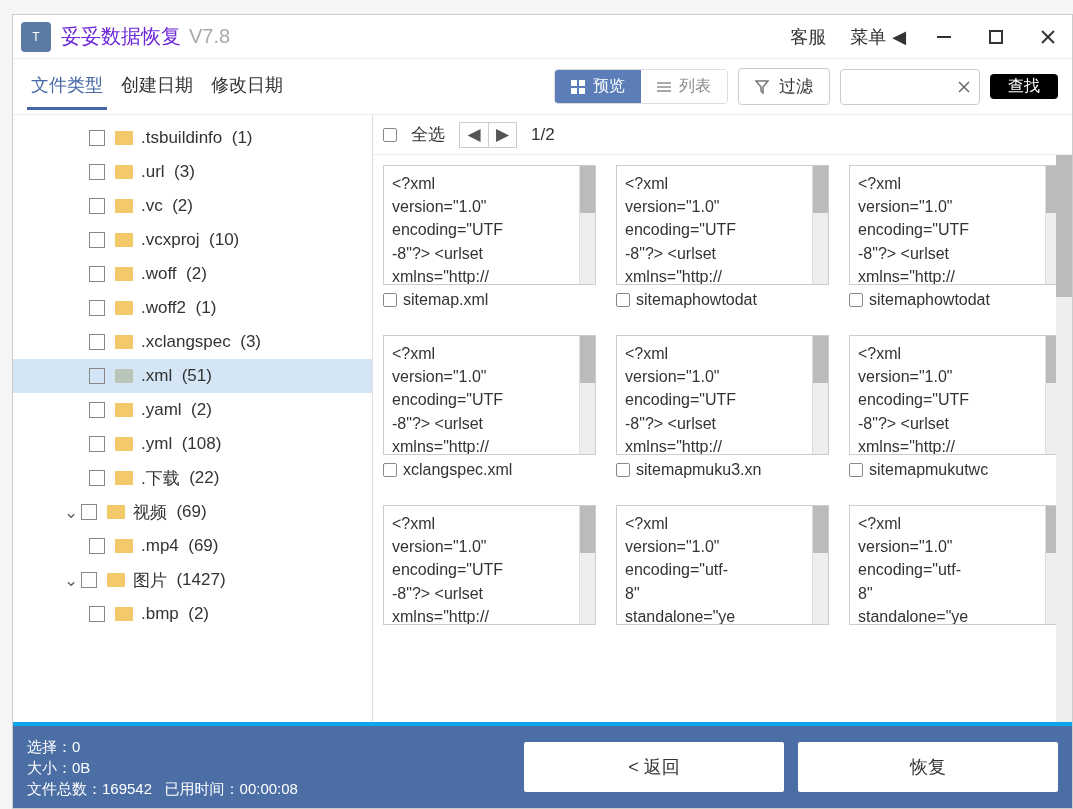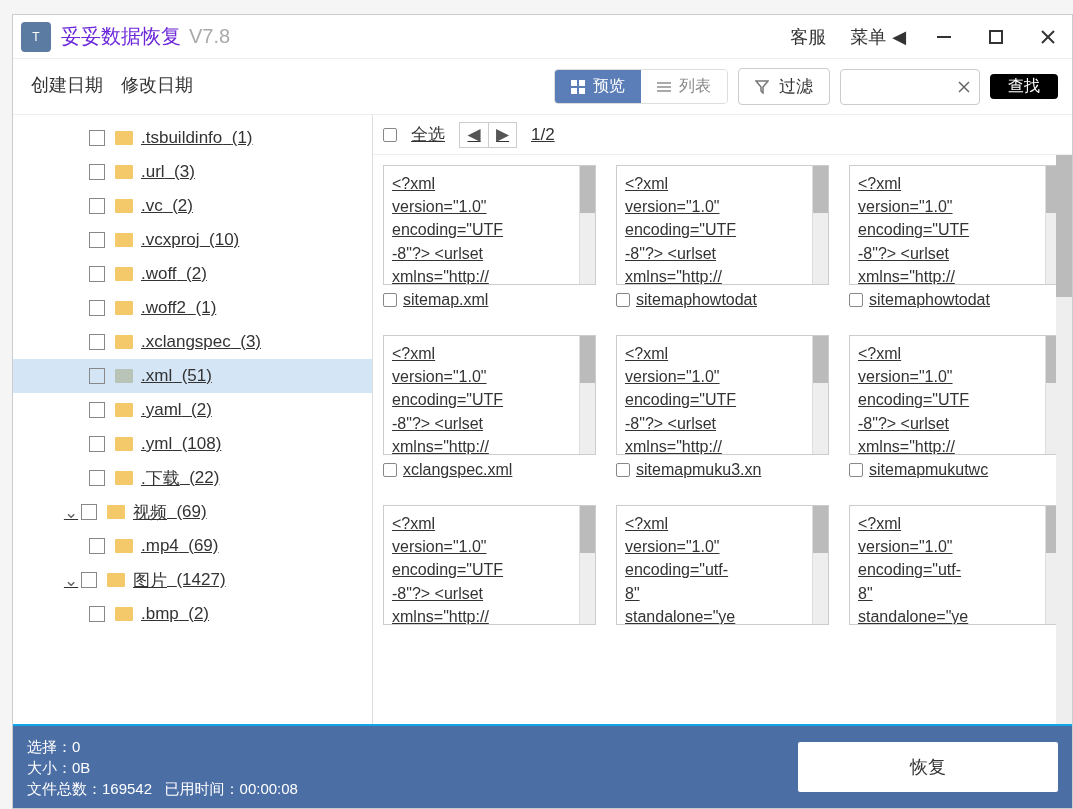--- a/index.html
+++ b/index.html
@@ -16,21 +16,21 @@
   .tabs { display: flex; gap: 10px; font-size: 18px; }
   .tab { padding: 10px 4px; color: #333; border-bottom: 3px solid transparent; }
   .tab.active { color: #4668a6; border-bottom: 3px solid #4668a6; }
   .toolbar-right { margin-left: auto; display: flex; align-items: center; gap: 10px; }
   .viewmode { display: flex; border-radius: 4px; overflow: hidden; border: 1px solid #ddd; }
   .viewbtn { padding: 6px 16px; display: flex; align-items: center; gap: 8px; font-size: 16px; color: #888; background: #fff; }
   .viewbtn.active { background: #5b7db8; color: #fff; }
   .filterbtn { padding: 6px 16px; border: 1px solid #ccc; border-radius: 4px; display: flex; align-items: center; gap: 10px; font-size: 17px; }
   .searchbox { width: 140px; height: 36px; border: 1px solid #ccc; border-radius: 4px; display: flex; align-items: center; padding: 0 8px; }
   .searchbtn { padding: 2px 18px; background: #000000; color: #fff; border-radius: 4px; font-size: 16px; border: none; }
-  .body { flex: 1; display: flex; overflow: hidden; border-bottom: 2px solid #0ea5e9; text-decoration: underline; }
+  .body { flex: 1; display: flex; overflow: hidden; border-bottom: 4px solid #0ea5e9; }
   .sidebar { width: 360px; border-right: 1px solid #ddd; overflow-y: auto; padding: 6px 0; }
   .tree-item { display: flex; align-items: center; height: 34px; padding-left: 6px; font-size: 17px; }
   .tree-item.selected { background: #d4e5f6; }
   .tree-chevron { width: 20px; text-align: center; color: #666; }
   .tree-checkbox { width: 16px; height: 16px; border: 1px solid #888; margin-right: 10px; }
   .folder-icon { width: 18px; height: 14px; background: #f3c969; margin-right: 8px; border-radius: 1px; }
   .folder-icon.gray { background: #b8c4b8; }
   .indent-1 { padding-left: 48px; }
   .indent-2 { padding-left: 76px; }
   .content { flex: 1; display: flex; flex-direction: column; }
@@ -82,20 +82,21 @@
         <svg width="18" height="18">
             <line x1="3" y1="3" x2="15" y2="15" stroke="#333" stroke-width="2"></line>
             <line x1="15" y1="3" x2="3" y2="15" stroke="#333" stroke-width="2"></line>
           </svg>
       </span>
     </div>
   </div>
 
   <div class="toolbar">
     <div class="tabs">
+      <div class="tab active">文件类型</div>
       <div class="tab">创建日期</div>
       <div class="tab">修改日期</div>
     </div>
     <div class="toolbar-right">
       <div class="viewmode">
         <div class="viewbtn active">
           <svg width="14" height="14">
               <rect x="0" y="0" width="6" height="6" fill="#fff"></rect>
               <rect x="8" y="0" width="6" height="6" fill="#fff"></rect>
               <rect x="0" y="8" width="6" height="6" fill="#fff"></rect>
@@ -297,17 +298,18 @@
     </div>
   </div>
 
   <div class="footer">
     <div class="footer-info">
       <div><span>选择：</span><span>0</span></div>
       <div><span>大小：</span><span>0B</span></div>
       <div><span>文件总数：</span><span>169542</span>&nbsp;&nbsp;&nbsp;<span>已用时间：</span><span>00:00:08</span></div>
     </div>
     <div class="footer-btns">
+      <div class="footer-btn">&lt; 返回</div>
       <div class="footer-btn">恢复</div>
     </div>
   </div>
 
 </div>
 
 </body></html>

